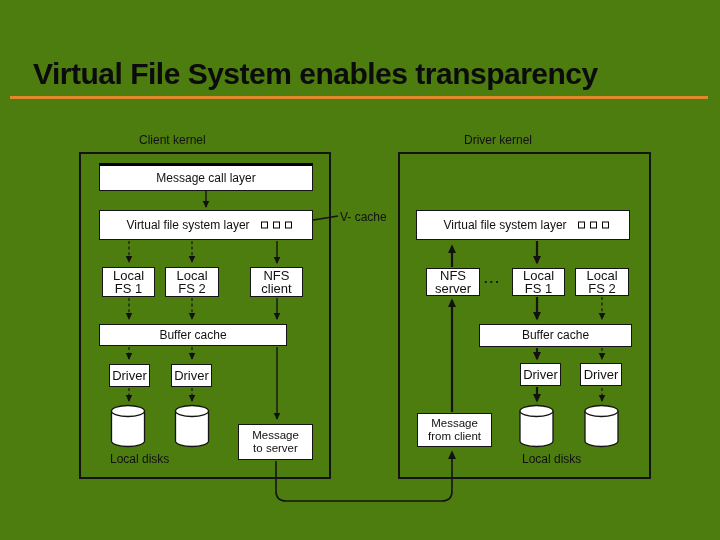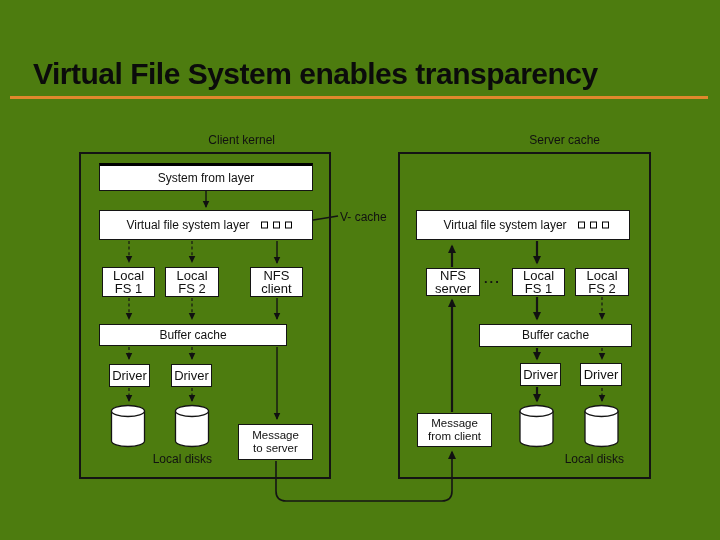--- a/index.html
+++ b/index.html
@@ -1,21 +1,21 @@
 <!DOCTYPE html>
 <html><head>
 <meta charset="utf-8">
 <style>
   html,body{margin:0;padding:0;background:#ffffff;}
   #stage{position:relative;width:720px;height:540px;background:#4d7c0f;overflow:hidden;
          font-family:"Liberation Sans", sans-serif;color:#111;}
   #page-title{position:absolute;left:33px;top:57px;font-size:30px;font-weight:bold;
               letter-spacing:-0.5px;color:#0b0b0b;white-space:nowrap;}
   #title-underline{position:absolute;left:10px;top:96px;width:698px;height:3px;background:#E0882C;}
-  .lbl{position:absolute;font-size:12px;text-align:right;white-space:pre-line;color:#111;}
+  .lbl{position:absolute;font-size:12px;text-align:left;white-space:pre-line;color:#111;}
   .box{position:absolute;box-sizing:border-box;background:#fff;border:1.5px solid #141414;
        display:flex;align-items:center;justify-content:center;text-align:center;
        font-size:13px;line-height:13px;white-space:pre-line;color:#111;z-index:2;}
   .outer{position:absolute;box-sizing:border-box;border:2px solid #141414;background:transparent;z-index:2;}
   .f12{font-size:12px;}
   .thicktop{border-top:3.5px solid #000;}
   .vfs .vtxt{margin-right:36px;}
   .squares{position:absolute;right:20px;top:50%;transform:translateY(-50%);display:flex;gap:5px;}
   .sq{width:5px;height:5px;border:1.4px solid #000;background:#fff;}
   .dots{position:absolute;font-size:13px;font-weight:bold;letter-spacing:2px;color:#111;z-index:2;}
@@ -84,21 +84,21 @@
       <path d="M520,411 v30 a16.5,5.5 0 0 0 33,0 v-30"></path>
       <ellipse cx="536.5" cy="411" rx="16.5" ry="5.5"></ellipse>
       <path d="M585,411 v30 a16.5,5.5 0 0 0 33,0 v-30"></path>
       <ellipse cx="601.5" cy="411" rx="16.5" ry="5.5"></ellipse>
     </g>
   </svg>
 
   <div class="lbl" style="left:139px;top:133px;width:136px;">Client kernel</div>
   <div class="outer" style="left:79px;top:152px;width:252px;height:327px;"></div>
 
-  <div class="box f12 thicktop" style="left:99px;top:163px;width:214px;height:28px;">System from layer</div>
+  <div class="box f12 thicktop" style="left:99px;top:163px;width:214px;height:28px;">Message call layer</div>
 
   <div class="box f12 vfs" style="left:99px;top:210px;width:214px;height:30px;">
     <span class="vtxt">Virtual file system layer</span>
     <span class="squares">
       <span class="sq"></span>
       <span class="sq"></span>
       <span class="sq"></span>
     </span>
   </div>
   <div class="vnode-lbl" style="left:340px;top:210px;">V- cache</div>
@@ -113,21 +113,21 @@
   <div class="box f12" style="left:99px;top:324px;width:188px;height:22px;">Buffer cache</div>
 
   <div class="box" style="left:109px;top:364px;width:41px;height:23px;">Driver</div>
   <div class="box" style="left:171px;top:364px;width:41px;height:23px;">Driver</div>
 
   <div class="lbl" style="left:110px;top:452px;width:102px;">Local disks</div>
 
   <div class="box" style="left:238px;top:424px;width:75px;height:36px;font-size:11.5px;">Message
 to server</div>
 
-  <div class="lbl" style="left:464px;top:133px;width:136px;">Server cache</div>
+  <div class="lbl" style="left:464px;top:133px;width:136px;">Driver kernel</div>
   <div class="outer" style="left:398px;top:152px;width:253px;height:327px;"></div>
 
   <div class="box f12 vfs" style="left:416px;top:210px;width:214px;height:30px;">
     <span class="vtxt">Virtual file system layer</span>
     <span class="squares">
       <span class="sq"></span>
       <span class="sq"></span>
       <span class="sq"></span>
     </span>
   </div>

